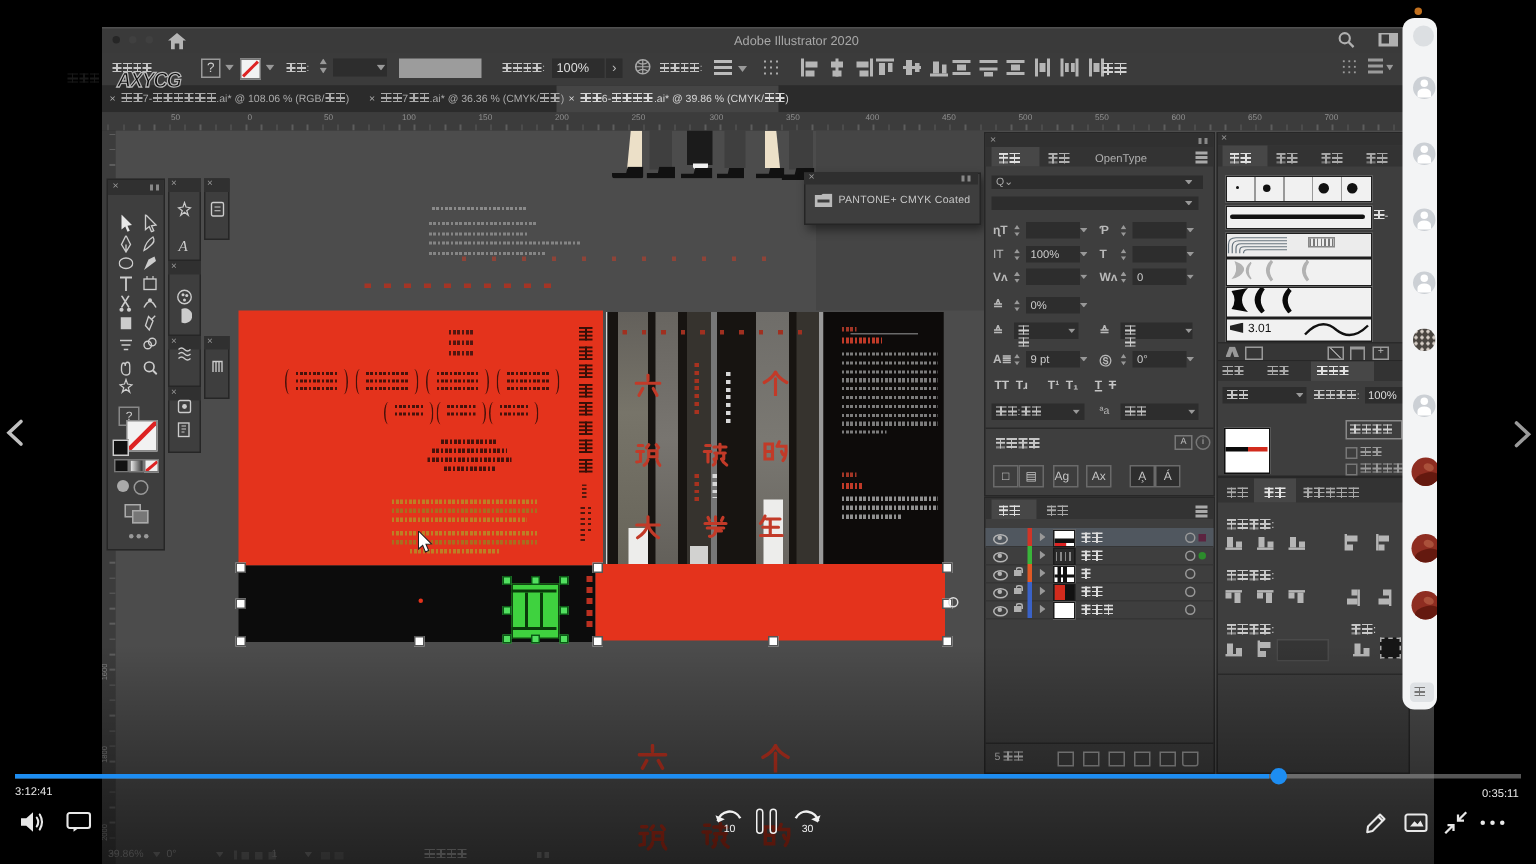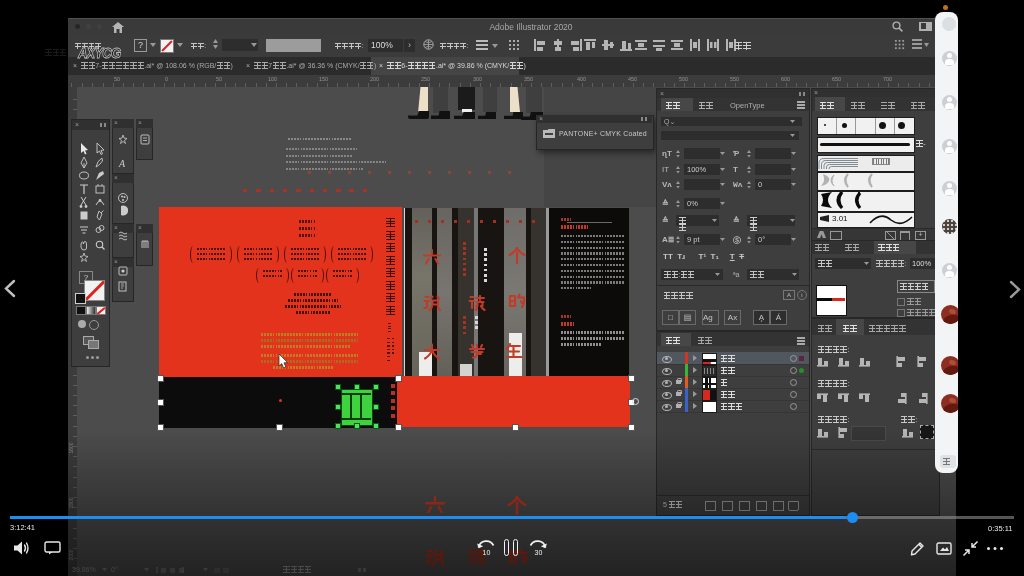--- a/index.html
+++ b/index.html
@@ -582,21 +582,21 @@
           <div class="a" style="left:76px;top:76px;font-size:8px;color:#b9b9b9;font-weight:bold;">T</div>
           <div class="a" style="left:90px;top:77px;width:4px;height:3px;background:#999;clip-path:polygon(50% 0,0 100%,100% 100%)"></div>
           <div class="a" style="left:90px;top:81.5px;width:4px;height:3px;background:#999;clip-path:polygon(0 0,100% 0,50% 100%)"></div>
           <div class="a" style="left:98px;top:75px;width:33px;height:11px;background:#2d2d2d;color:#ccc;font-size:7.5px;line-height:11px;padding-left:3px;"></div>
           <div class="a" style="left:134px;top:79px;width:5px;height:3px;background:#999;clip-path:polygon(0 0,100% 0,50% 100%)"></div>
           <div class="a" style="left:5px;top:91px;font-size:8px;color:#b9b9b9;font-weight:bold;">Vʌ</div>
           <div class="a" style="left:19px;top:92px;width:4px;height:3px;background:#999;clip-path:polygon(50% 0,0 100%,100% 100%)"></div>
           <div class="a" style="left:19px;top:96.5px;width:4px;height:3px;background:#999;clip-path:polygon(0 0,100% 0,50% 100%)"></div>
           <div class="a" style="left:27px;top:90px;width:33px;height:11px;background:#2d2d2d;color:#ccc;font-size:7.5px;line-height:11px;padding-left:3px;"></div>
           <div class="a" style="left:63px;top:94px;width:5px;height:3px;background:#999;clip-path:polygon(0 0,100% 0,50% 100%)"></div>
-          <div class="a" style="left:76px;top:91px;font-size:8px;color:#b9b9b9;font-weight:bold;font-family:Liberation Mono, monospace;">Wʌ</div>
+          <div class="a" style="left:76px;top:91px;font-size:8px;color:#b9b9b9;font-weight:bold;">Wʌ</div>
           <div class="a" style="left:90px;top:92px;width:4px;height:3px;background:#999;clip-path:polygon(50% 0,0 100%,100% 100%)"></div>
           <div class="a" style="left:90px;top:96.5px;width:4px;height:3px;background:#999;clip-path:polygon(0 0,100% 0,50% 100%)"></div>
           <div class="a" style="left:98px;top:90px;width:33px;height:11px;background:#2d2d2d;color:#ccc;font-size:7.5px;line-height:11px;padding-left:3px;">0</div>
           <div class="a" style="left:134px;top:94px;width:5px;height:3px;background:#999;clip-path:polygon(0 0,100% 0,50% 100%)"></div>
           <div class="a" style="left:5px;top:110px;font-size:8px;color:#b9b9b9;font-weight:bold;">≙</div>
           <div class="a" style="left:19px;top:111px;width:4px;height:3px;background:#999;clip-path:polygon(50% 0,0 100%,100% 100%)"></div>
           <div class="a" style="left:19px;top:115.5px;width:4px;height:3px;background:#999;clip-path:polygon(0 0,100% 0,50% 100%)"></div>
           <div class="a" style="left:27px;top:109px;width:33px;height:11px;background:#2d2d2d;color:#ccc;font-size:7.5px;line-height:11px;padding-left:3px;">0%</div>
           <div class="a" style="left:63px;top:113px;width:5px;height:3px;background:#999;clip-path:polygon(0 0,100% 0,50% 100%)"></div>
           <div class="a" style="left:5px;top:127px;font-size:8px;color:#b9b9b9;font-weight:bold;">≙</div>

